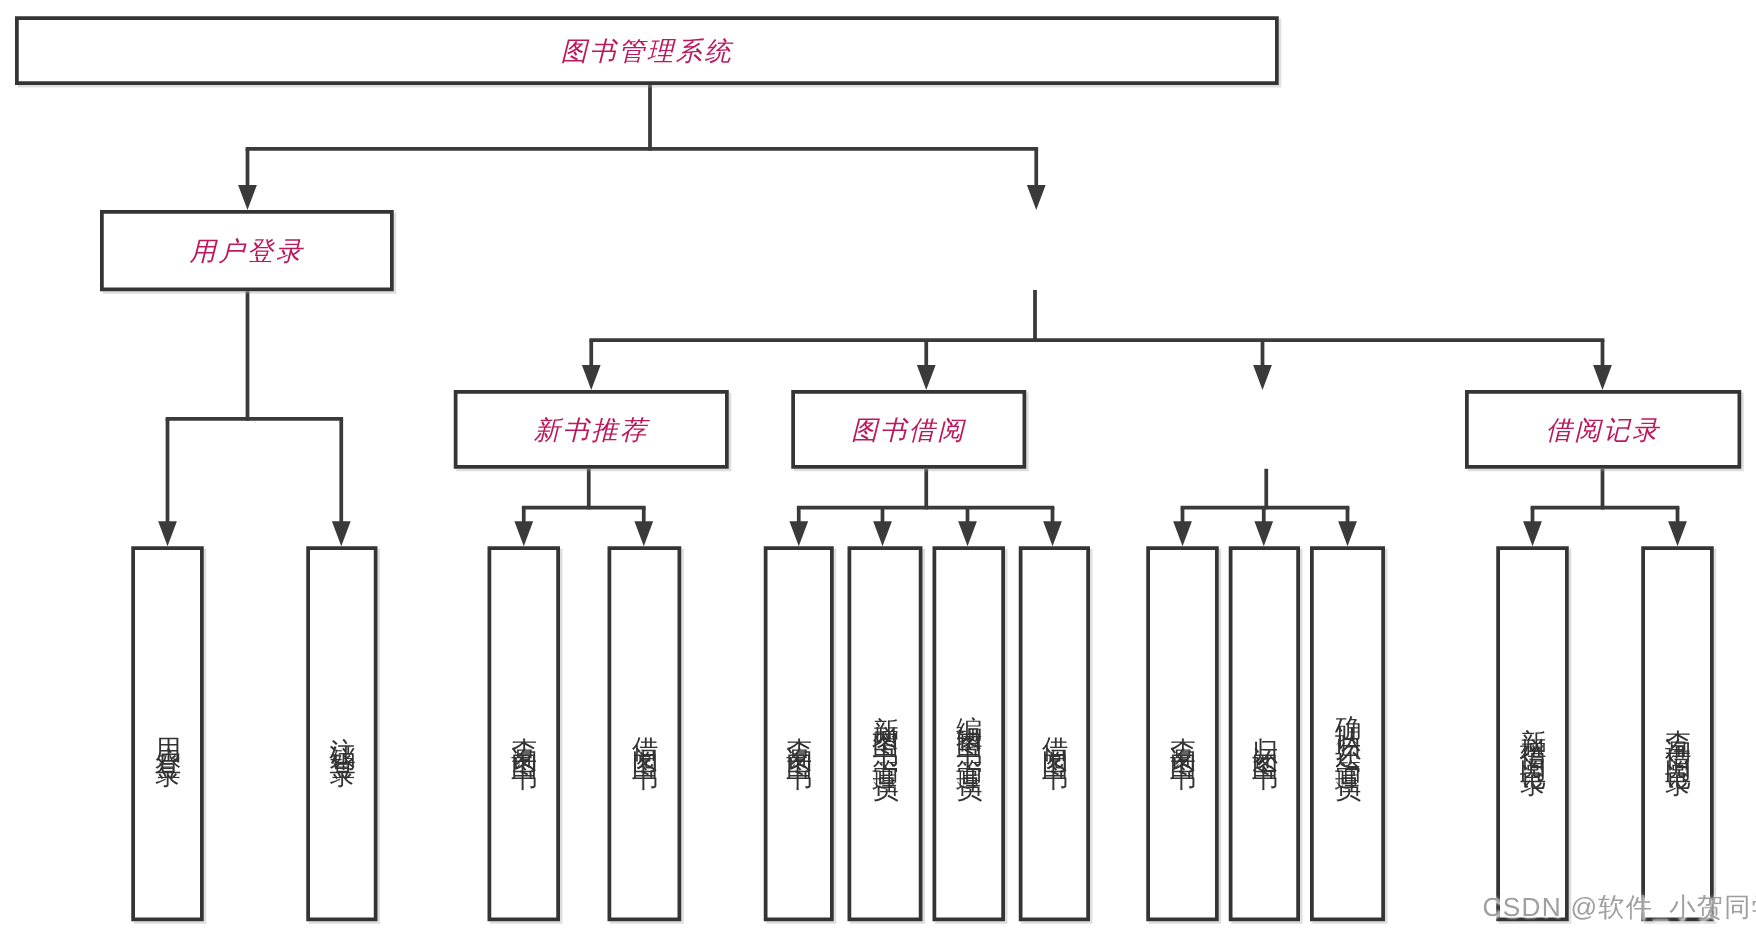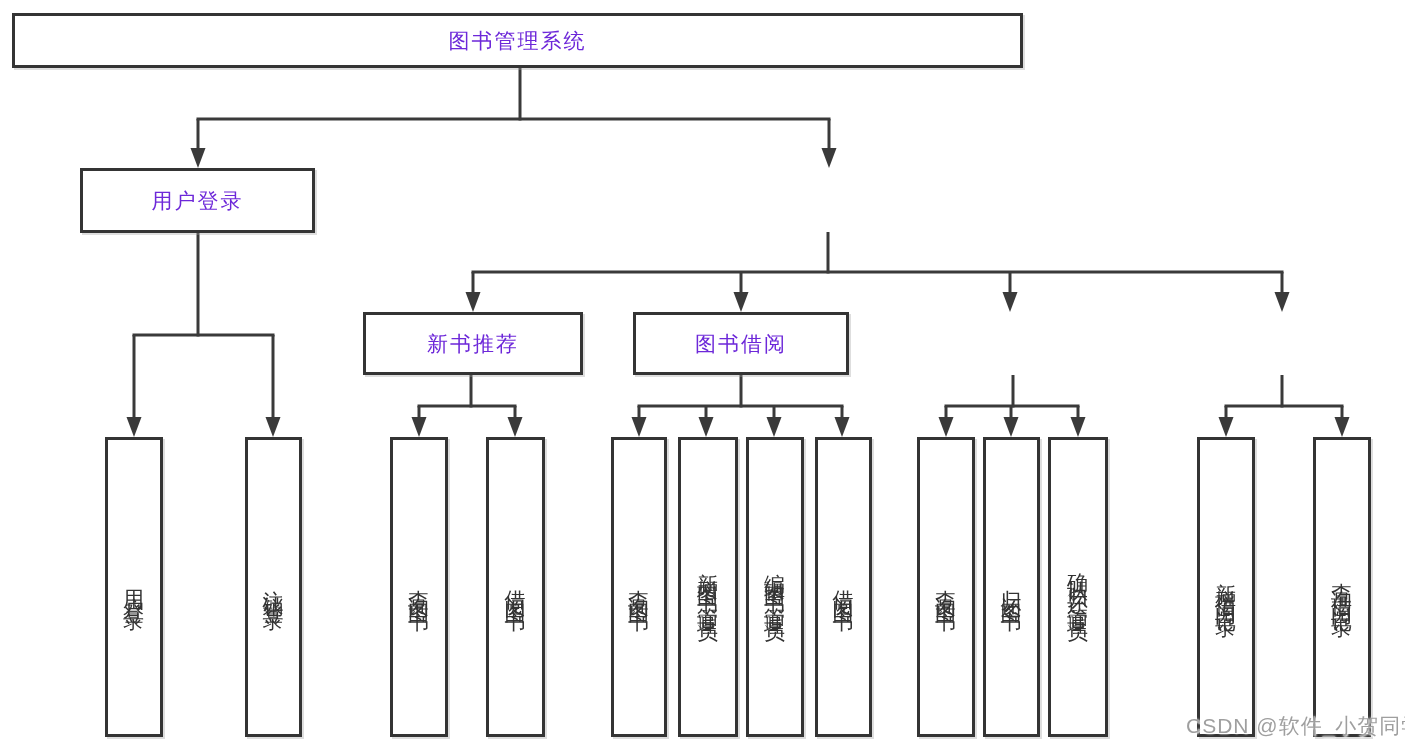--- a/index.html
+++ b/index.html
@@ -29,41 +29,42 @@
     background: #ffffff;
     display: flex;
     align-items: center;
     justify-content: center;
     z-index: 2;
     box-shadow: 2px 2px 0 rgba(160,160,160,0.35);
   }
   .hbox {
     font-size: 21px;
     letter-spacing: 2px;
-    color: #6d28d9;
+    color: #be185d;
+    font-style: italic;
   }
   .vbox {
     top: 437px;
     height: 300px;
     font-size: 21px;
     color: #333333;
   }
   .vbox .vtext {
     writing-mode: vertical-rl;
     text-orientation: mixed;
     letter-spacing: 7px;
     line-height: 1;
     white-space: nowrap;
   }
   
   .b-root   { left: 12px;   top: 13px;  width: 1011px; height: 55px; }
   .b-login  { left: 80px;   top: 168px; width: 235px;  height: 65px; }
   .b-mgmt   { left: 712px;  top: 169px; width: 233px;  height: 63px; }
   .b-newrec { left: 363px;  top: 312px; width: 220px;  height: 63px; }
-  .b-borrow { left: 633px;  top: 312px; width: 216px;  height: 63px; }
+  .b-borrow { left: 633px;  top: 312px; width: 188px;  height: 63px; }
   .b-curr   { left: 903px;  top: 312px; width: 215px;  height: 63px; }
   .b-record { left: 1172px; top: 312px; width: 221px;  height: 63px; }
   
   .v-userlogin { left: 105px;  width: 58px; }
   .v-logout    { left: 245px;  width: 57px; }
   .v-nbquery   { left: 390px;  width: 58px; }
   .v-nbborrow  { left: 486px;  width: 59px; }
   .v-bbquery   { left: 611px;  width: 56px; }
   .v-bbadd     { left: 678px;  width: 60px; }
   .v-bbedit    { left: 746px;  width: 58px; }
@@ -175,20 +176,23 @@
   <div class="box hbox b-login">
     <span>用户登录</span>
   </div>
 
   <div class="box hbox b-newrec">
     <span>新书推荐</span>
   </div>
   <div class="box hbox b-borrow">
     <span>图书借阅</span>
   </div>
+  <div class="box hbox b-record">
+    <span>借阅记录</span>
+  </div>
 
   <div class="box vbox v-userlogin">
     <span class="vtext">用户登录</span>
   </div>
   <div class="box vbox v-logout">
     <span class="vtext">注销登录</span>
   </div>
   <div class="box vbox v-nbquery">
     <span class="vtext">查询图书</span>
   </div>

